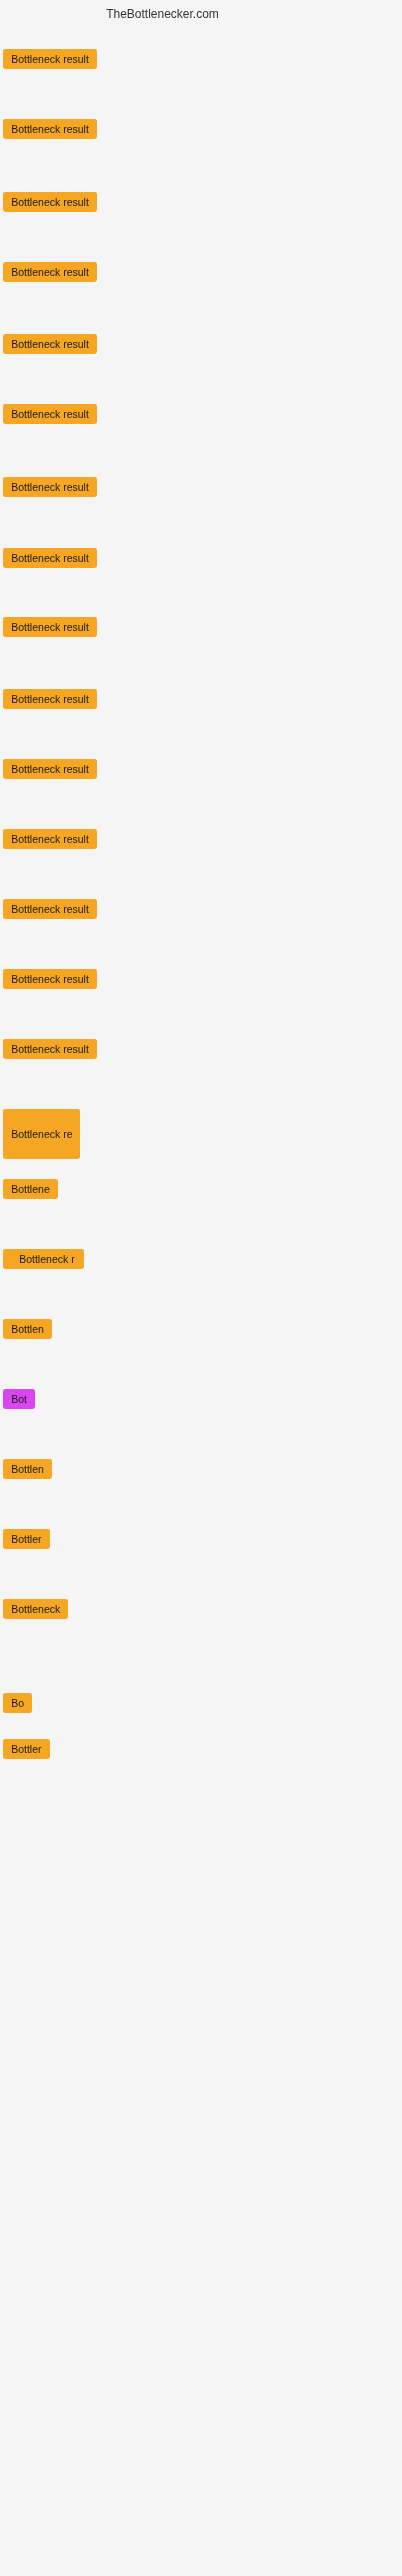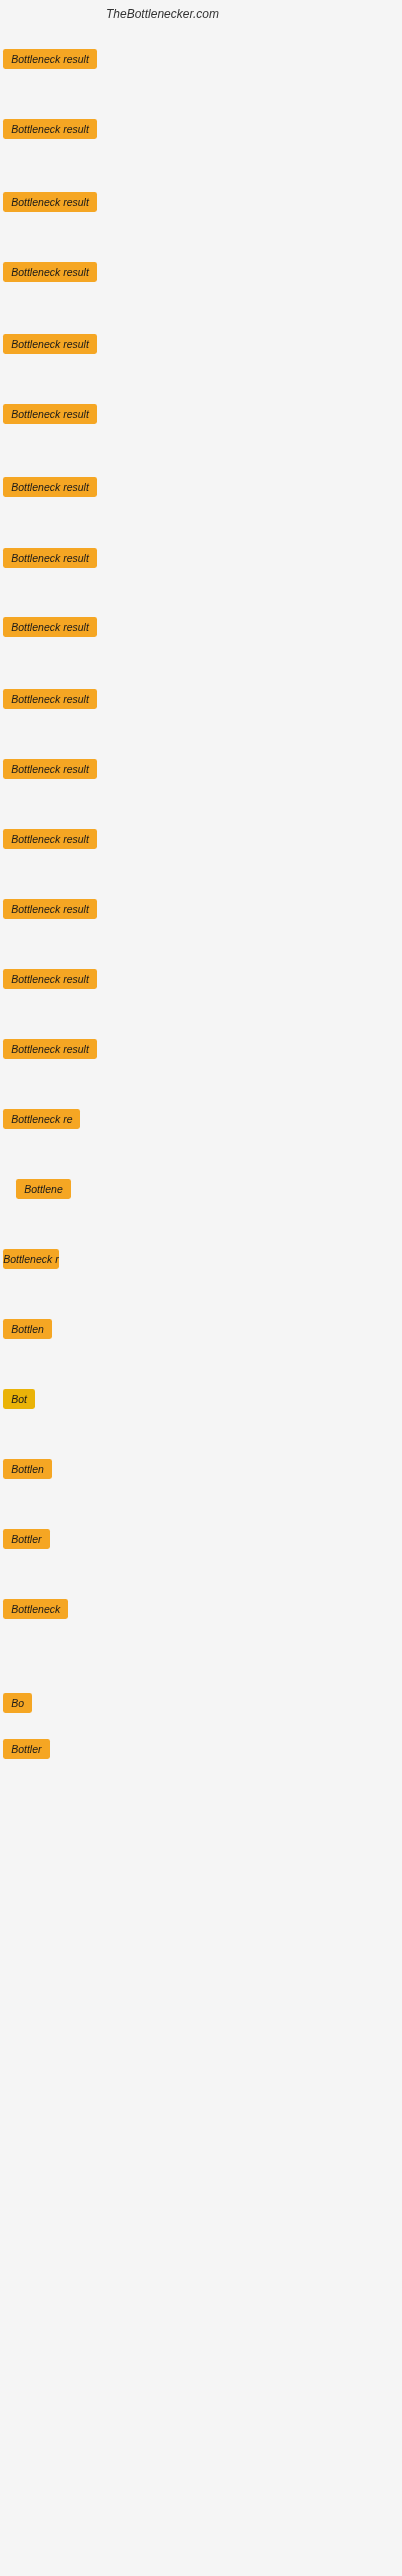--- a/index.html
+++ b/index.html
@@ -12,21 +12,21 @@
       width: 403px;
       min-height: 2576px;
       background-color: #f5f5f5;
       font-family: Arial, sans-serif;
       position: relative;
     }
   </style>
 </head>
 <body>
 
-<div style="position: relative; width: 325px; min-height: 2576px; background: #f5f5f5; font-style: italic;">
+<div style="position: relative; width: 325px; min-height: 2576px; background: #f5f5f5;">
 
   <div style="text-align: center; padding: 6.4px 0 4.8px 0;">
     <span style="font-size: 12px; color: #333; font-family: Arial, sans-serif;">TheBottlenecker.com</span>
   </div>
 
   <div id="badges-container" style="position: relative; height: 1932px;">
   <div style="position: absolute; top: 23px; left: 3.2px;"><span style="display: inline-block; background-color: rgb(245, 166, 35); color: rgb(26, 26, 26); font-size: 10.5px; font-weight: 500; font-family: Arial, sans-serif; padding: 4px 8px; border-radius: 2.4px; max-width: 105px; overflow: hidden; white-space: nowrap;">Bottleneck result</span></div>
       <div style="position: absolute; top: 93px; left: 3.2px;"><span style="display: inline-block; background-color: rgb(245, 166, 35); color: rgb(26, 26, 26); font-size: 10.5px; font-weight: 500; font-family: Arial, sans-serif; padding: 4px 8px; border-radius: 2.4px; max-width: 105px; overflow: hidden; white-space: nowrap;">Bottleneck result</span></div>
       <div style="position: absolute; top: 166px; left: 3.2px;"><span style="display: inline-block; background-color: rgb(245, 166, 35); color: rgb(26, 26, 26); font-size: 10.5px; font-weight: 500; font-family: Arial, sans-serif; padding: 4px 8px; border-radius: 2.4px; max-width: 105px; overflow: hidden; white-space: nowrap;">Bottleneck result</span></div>
       <div style="position: absolute; top: 236px; left: 3.2px;"><span style="display: inline-block; background-color: rgb(245, 166, 35); color: rgb(26, 26, 26); font-size: 10.5px; font-weight: 500; font-family: Arial, sans-serif; padding: 4px 8px; border-radius: 2.4px; max-width: 105px; overflow: hidden; white-space: nowrap;">Bottleneck result</span></div>
@@ -34,25 +34,25 @@
       <div style="position: absolute; top: 378px; left: 3.2px;"><span style="display: inline-block; background-color: rgb(245, 166, 35); color: rgb(26, 26, 26); font-size: 10.5px; font-weight: 500; font-family: Arial, sans-serif; padding: 4px 8px; border-radius: 2.4px; max-width: 105px; overflow: hidden; white-space: nowrap;">Bottleneck result</span></div>
       <div style="position: absolute; top: 451px; left: 3.2px;"><span style="display: inline-block; background-color: rgb(245, 166, 35); color: rgb(26, 26, 26); font-size: 10.5px; font-weight: 500; font-family: Arial, sans-serif; padding: 4px 8px; border-radius: 2.4px; max-width: 105px; overflow: hidden; white-space: nowrap;">Bottleneck result</span></div>
       <div style="position: absolute; top: 522px; left: 3.2px;"><span style="display: inline-block; background-color: rgb(245, 166, 35); color: rgb(26, 26, 26); font-size: 10.5px; font-weight: 500; font-family: Arial, sans-serif; padding: 4px 8px; border-radius: 2.4px; max-width: 105px; overflow: hidden; white-space: nowrap;">Bottleneck result</span></div>
       <div style="position: absolute; top: 591px; left: 3.2px;"><span style="display: inline-block; background-color: rgb(245, 166, 35); color: rgb(26, 26, 26); font-size: 10.5px; font-weight: 500; font-family: Arial, sans-serif; padding: 4px 8px; border-radius: 2.4px; max-width: 105px; overflow: hidden; white-space: nowrap;">Bottleneck result</span></div>
       <div style="position: absolute; top: 663px; left: 3.2px;"><span style="display: inline-block; background-color: rgb(245, 166, 35); color: rgb(26, 26, 26); font-size: 10.5px; font-weight: 500; font-family: Arial, sans-serif; padding: 4px 8px; border-radius: 2.4px; max-width: 105px; overflow: hidden; white-space: nowrap;">Bottleneck result</span></div>
       <div style="position: absolute; top: 733px; left: 3.2px;"><span style="display: inline-block; background-color: rgb(245, 166, 35); color: rgb(26, 26, 26); font-size: 10.5px; font-weight: 500; font-family: Arial, sans-serif; padding: 4px 8px; border-radius: 2.4px; max-width: 105px; overflow: hidden; white-space: nowrap;">Bottleneck result</span></div>
       <div style="position: absolute; top: 803px; left: 3.2px;"><span style="display: inline-block; background-color: rgb(245, 166, 35); color: rgb(26, 26, 26); font-size: 10.5px; font-weight: 500; font-family: Arial, sans-serif; padding: 4px 8px; border-radius: 2.4px; max-width: 105px; overflow: hidden; white-space: nowrap;">Bottleneck result</span></div>
       <div style="position: absolute; top: 873px; left: 3.2px;"><span style="display: inline-block; background-color: rgb(245, 166, 35); color: rgb(26, 26, 26); font-size: 10.5px; font-weight: 500; font-family: Arial, sans-serif; padding: 4px 8px; border-radius: 2.4px; max-width: 105px; overflow: hidden; white-space: nowrap;">Bottleneck result</span></div>
       <div style="position: absolute; top: 943px; left: 3.2px;"><span style="display: inline-block; background-color: rgb(245, 166, 35); color: rgb(26, 26, 26); font-size: 10.5px; font-weight: 500; font-family: Arial, sans-serif; padding: 4px 8px; border-radius: 2.4px; max-width: 105px; overflow: hidden; white-space: nowrap;">Bottleneck result</span></div>
       <div style="position: absolute; top: 1013px; left: 3.2px;"><span style="display: inline-block; background-color: rgb(245, 166, 35); color: rgb(26, 26, 26); font-size: 10.5px; font-weight: 500; font-family: Arial, sans-serif; padding: 4px 8px; border-radius: 2.4px; max-width: 105px; overflow: hidden; white-space: nowrap;">Bottleneck result</span></div>
-      <div style="position: absolute; top: 1083px; left: 3.2px;"><span style="display: inline-block; background-color: rgb(245, 166, 35); color: rgb(26, 26, 26); font-size: 10.5px; font-weight: 500; font-family: Arial, sans-serif; padding: 4px 8px; border-radius: 2.4px; max-width: 89px; overflow: hidden; white-space: nowrap;">Bottleneck re</span></div>
-      <div style="position: absolute; top: 1153px; left: 3.2px; margin-left: 13px;"><span style="display: inline-block; background-color: rgb(245, 166, 35); color: rgb(26, 26, 26); font-size: 10.5px; font-weight: 500; font-family: Arial, sans-serif; padding: 4px 8px; border-radius: 2.4px; max-width: 71px; overflow: hidden; white-space: nowrap;">Bottlene</span></div>
-      <div style="position: absolute; top: 1223px; left: 3.2px;"><span style="display: inline-block; background-color: rgb(245, 166, 35); color: rgb(26, 26, 26); font-size: 10.5px; font-weight: 500; font-family: Arial, sans-serif; padding: 4px 0; border-radius: 2.4px; max-width: 81px; overflow: hidden; white-space: nowrap;">Bottleneck r</span></div>
+      <div style="position: absolute; top: 1083px; left: 3.2px;"><span style="display: inline-block; background-color: rgb(245, 166, 35); color: rgb(26, 26, 26); font-size: 10.5px; font-weight: 500; font-family: Arial, sans-serif; padding: 19px 8px; border-radius: 2.4px; max-width: 89px; overflow: hidden; white-space: nowrap;">Bottleneck re</span></div>
+      <div style="position: absolute; top: 1153px; left: 3.2px;"><span style="display: inline-block; background-color: rgb(245, 166, 35); color: rgb(26, 26, 26); font-size: 10.5px; font-weight: 500; font-family: Arial, sans-serif; padding: 4px 8px; border-radius: 2.4px; max-width: 71px; overflow: hidden; white-space: nowrap;">Bottlene</span></div>
+      <div style="position: absolute; top: 1223px; left: 3.2px;"><span style="display: inline-block; background-color: rgb(245, 166, 35); color: rgb(26, 26, 26); font-size: 10.5px; font-weight: 500; font-family: Arial, sans-serif; padding: 4px 16px; border-radius: 2.4px; max-width: 81px; overflow: hidden; white-space: nowrap;">Bottleneck r</span></div>
       <div style="position: absolute; top: 1293px; left: 3.2px;"><span style="display: inline-block; background-color: rgb(245, 166, 35); color: rgb(26, 26, 26); font-size: 10.5px; font-weight: 500; font-family: Arial, sans-serif; padding: 4px 8px; border-radius: 2.4px; max-width: 66px; overflow: hidden; white-space: nowrap;">Bottlen</span></div>
-      <div style="position: absolute; top: 1363px; left: 3.2px;"><span style="display: inline-block; background-color: #eab308; color: rgb(26, 26, 26); font-size: 10.5px; font-weight: 500; font-family: Arial, sans-serif; padding: 4px 8px; border-radius: 2.4px; max-width: 39px; overflow: hidden; white-space: nowrap;">Bot</span></div>
+      <div style="position: absolute; top: 1363px; left: 3.2px;"><span style="display: inline-block; background-color: #d946ef; color: rgb(26, 26, 26); font-size: 10.5px; font-weight: 500; font-family: Arial, sans-serif; padding: 4px 8px; border-radius: 2.4px; max-width: 39px; overflow: hidden; white-space: nowrap;">Bot</span></div>
       <div style="position: absolute; top: 1433px; left: 3.2px;"><span style="display: inline-block; background-color: rgb(245, 166, 35); color: rgb(26, 26, 26); font-size: 10.5px; font-weight: 500; font-family: Arial, sans-serif; padding: 4px 8px; border-radius: 2.4px; max-width: 64px; overflow: hidden; white-space: nowrap;">Bottlen</span></div>
       <div style="position: absolute; top: 1503px; left: 3.2px;"><span style="display: inline-block; background-color: rgb(245, 166, 35); color: rgb(26, 26, 26); font-size: 10.5px; font-weight: 500; font-family: Arial, sans-serif; padding: 4px 8px; border-radius: 2.4px; max-width: 58px; overflow: hidden; white-space: nowrap;">Bottler</span></div>
       <div style="position: absolute; top: 1573px; left: 3.2px;"><span style="display: inline-block; background-color: rgb(245, 166, 35); color: rgb(26, 26, 26); font-size: 10.5px; font-weight: 500; font-family: Arial, sans-serif; padding: 4px 8px; border-radius: 2.4px; max-width: 72px; overflow: hidden; white-space: nowrap;">Bottleneck</span></div>
       <div style="position: absolute; top: 1643px; left: 3.2px; margin-top: 24px;"><span style="display: inline-block; background-color: rgb(245, 166, 35); color: rgb(26, 26, 26); font-size: 10.5px; font-weight: 500; font-family: Arial, sans-serif; padding: 4px 8px; border-radius: 2.4px; max-width: 29px; overflow: hidden; white-space: nowrap;">Bo</span></div>
       <div style="position: absolute; top: 1713px; left: 3.2px;"><span style="display: inline-block; background-color: rgb(245, 166, 35); color: rgb(26, 26, 26); font-size: 10.5px; font-weight: 500; font-family: Arial, sans-serif; padding: 4px 8px; border-radius: 2.4px; max-width: 55px; overflow: hidden; white-space: nowrap;">Bottler</span></div>
     </div>
 </div>
 
 
 </body></html>

